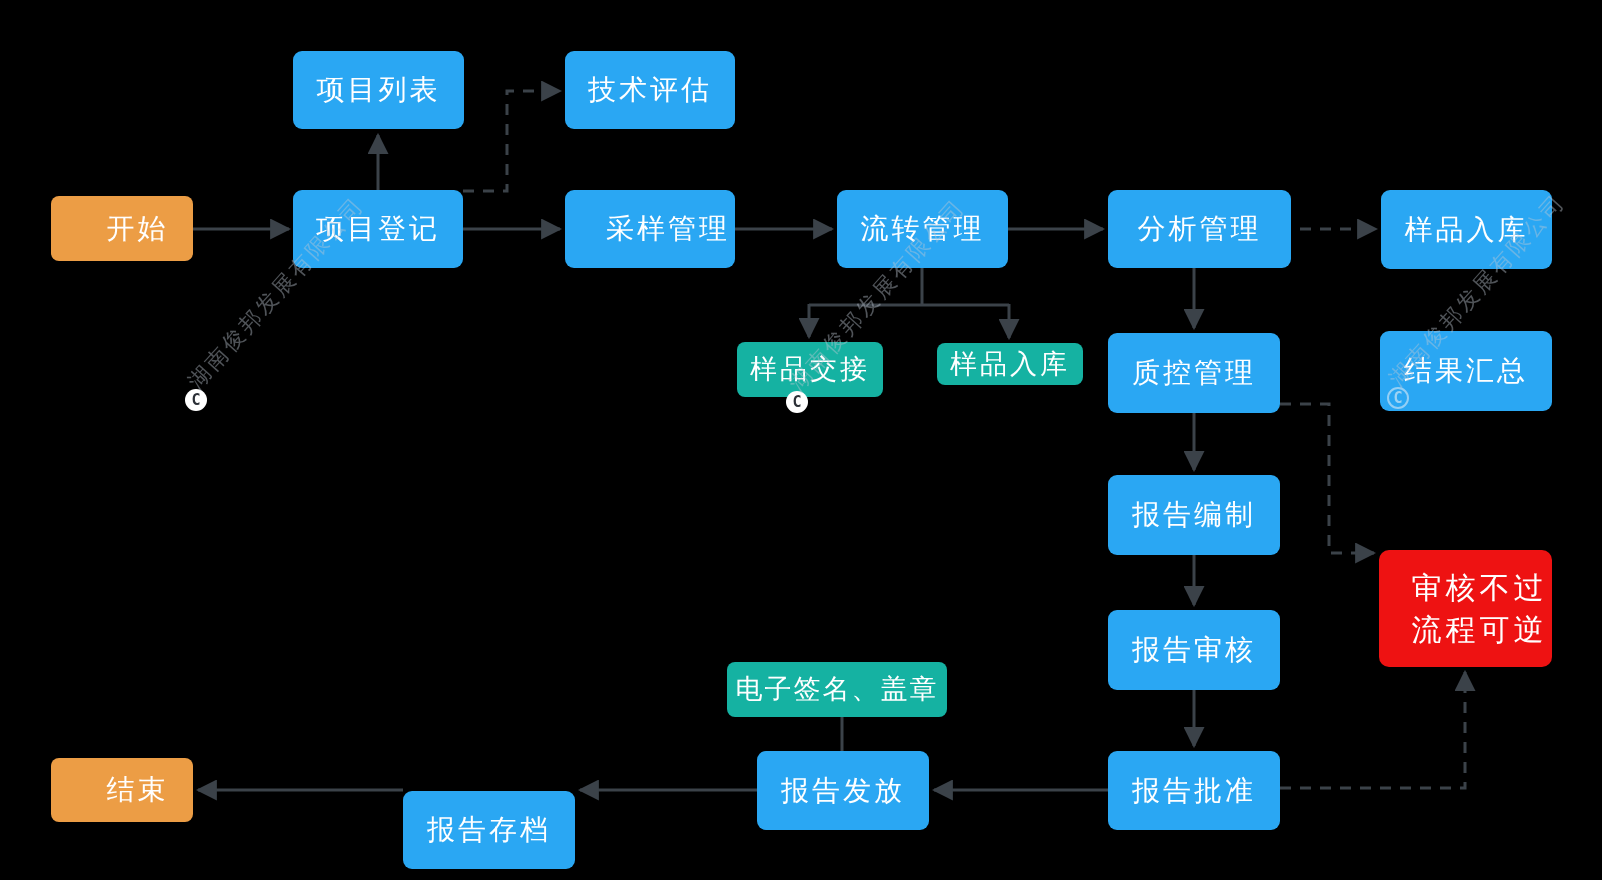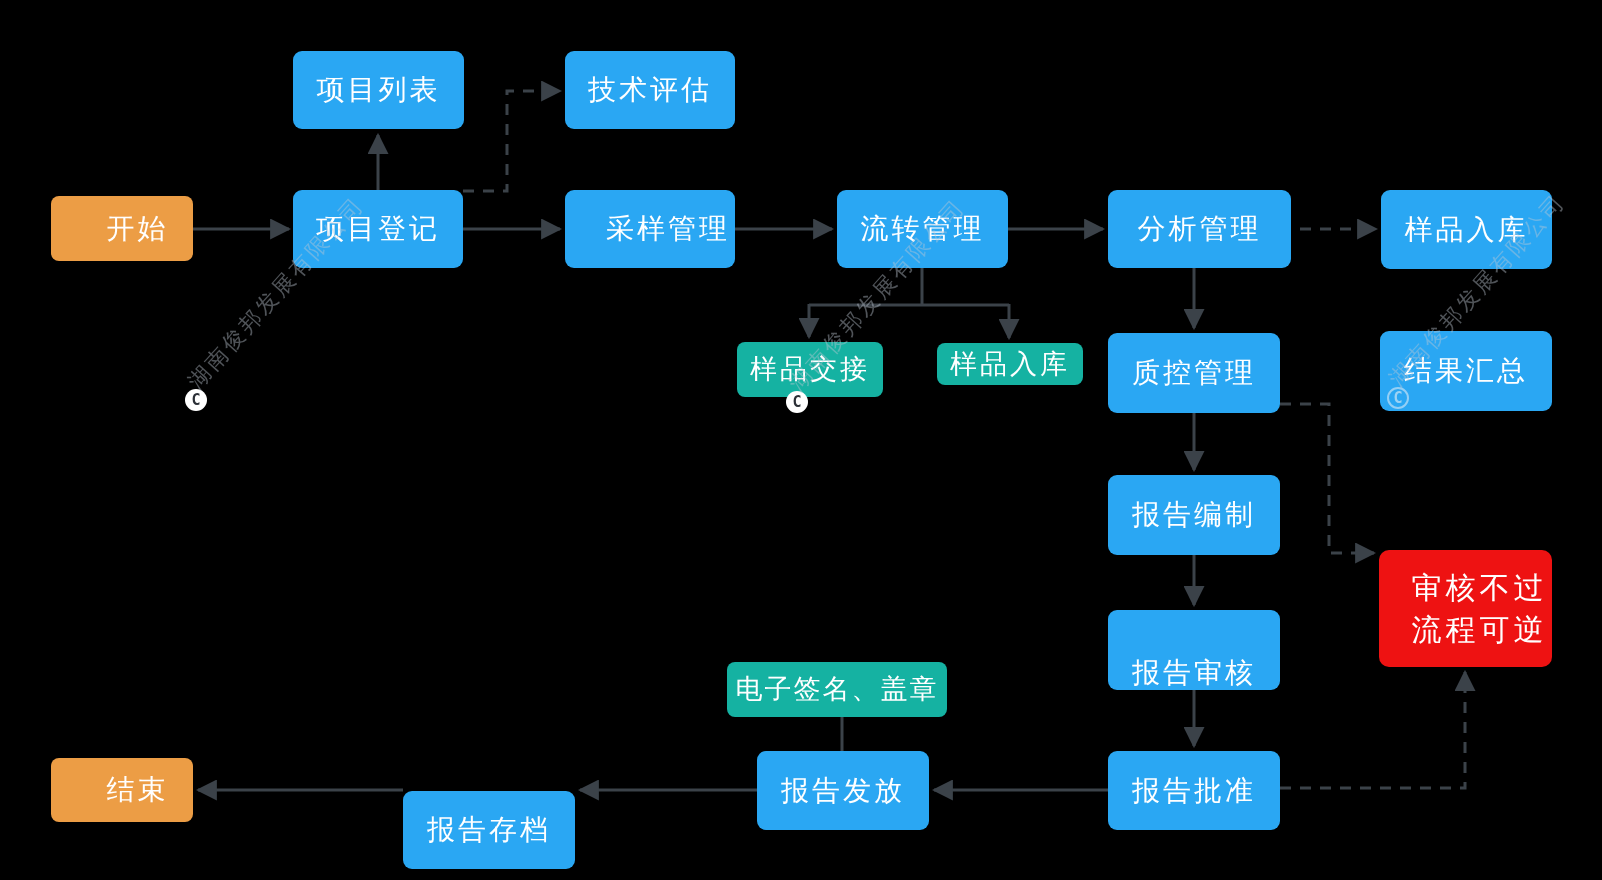--- a/index.html
+++ b/index.html
@@ -103,21 +103,21 @@
     </div>
   <div class="node process" style="left:1108px;top:475px;width:172px;height:80px;">
       <span>报告编制</span>
     </div>
   <div class="node alert" style="left:1379px;top:550px;width:173px;height:117px;padding-left:28px;">
     <div>
       <div>审核不过</div>
       <div>流程可逆</div>
     </div>
   </div>
-  <div class="node process" style="left:1108px;top:610px;width:172px;height:80px;align-items:flex-end;">
+  <div class="node process" style="left:1108px;top:610px;width:172px;height:80px;">
       <span>报告审核</span>
     </div>
   <div class="node sub" style="left:727px;top:634px;width:220px;height:55px;letter-spacing:2px;margin-top:28px;">
       <span>电子签名、盖章</span>
     </div>
   <div class="node process" style="left:403px;top:791px;width:172px;height:78px;">
       <span>报告存档</span>
     </div>
   <div class="node process" style="left:757px;top:751px;width:172px;height:79px;">
       <span>报告发放</span>

